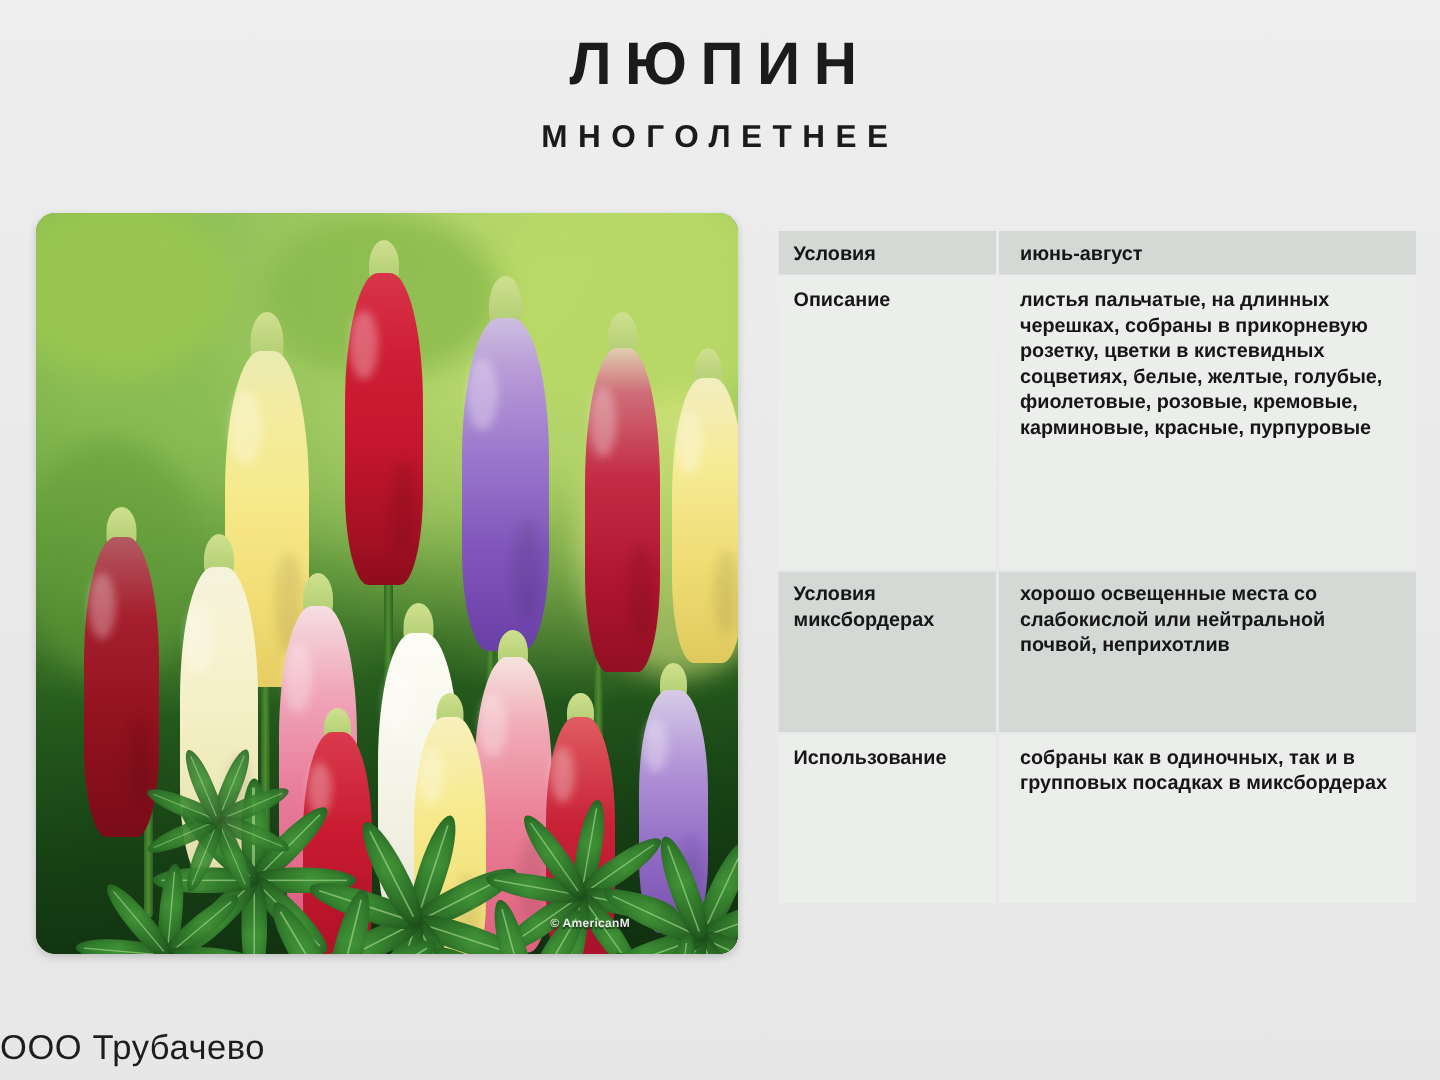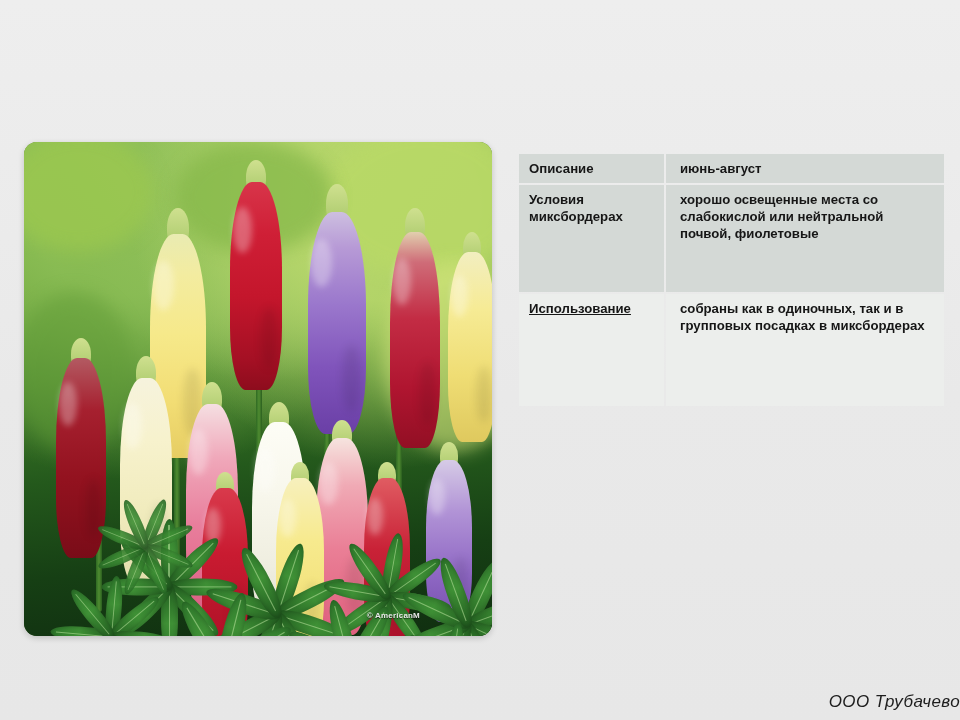--- a/index.html
+++ b/index.html
@@ -202,32 +202,35 @@
   .cell-value { padding-left: 14px !important; }
   .row-head .cell-label,
   .row-head .cell-value { color: #121212; }
 
   
   .footer {
     position: absolute;
     left: 0;
     bottom: 8px;
     width: 960px;
-    text-align: right;
-    font-size: 17px;
+    text-align: left;
+    font-size: 23px;
     color: #1d1d1d;
     letter-spacing: 0.4px;
-    font-style: italic;
   }
 </style>
 </head>
 <body>
 
 <div class="slide">
 
+  <div class="title-block">
+    <h1 class="slide-title">ЛЮПИН</h1>
+    <div class="slide-subtitle">МНОГОЛЕТНЕЕ</div>
+  </div>
 
   <div class="photo-frame">
     <div class="photo">
 
       <div class="bokeh" style="left:-20px;top:-10px;width:150px;height:120px;background:#9cc84f;"></div>
       <div class="bokeh" style="left:300px;top:-16px;width:200px;height:150px;background:#b9d966;"></div>
       <div class="bokeh" style="left:150px;top:0px;width:160px;height:110px;background:#86b84a;"></div>
       <div class="bokeh" style="left:360px;top:120px;width:140px;height:190px;background:#d8e77e;opacity:0.55;"></div>
       <div class="bokeh" style="left:-10px;top:150px;width:120px;height:160px;background:#5f9a36;opacity:0.5;"></div>
 
@@ -411,28 +414,32 @@
     </div>
   </div>
 
   <table class="spec-table">
     <colgroup>
       <col class="c-label">
       <col class="c-value">
     </colgroup>
     <tbody>
       <tr class="row-alt">
-        <td class="cell-label">Описание</td>
+        <td class="cell-label">Условия</td>
         <td class="cell-value">июнь-август</td>
+      </tr>
+      <tr class="row-base">
+        <td class="cell-label" style="height:182px;">Описание</td>
+        <td class="cell-value">листья пальчатые, на длинных черешках, собраны в прикорневую розетку, цветки в кистевидных соцветиях, белые, желтые, голубые, фиолетовые, розовые, кремовые, карминовые, красные, пурпуровые</td>
       </tr>
       <tr class="row-alt">
         <td class="cell-label" style="height:95px;">Условия миксбордерах</td>
-        <td class="cell-value">хорошо освещенные места со слабокислой или нейтральной почвой, фиолетовые</td>
+        <td class="cell-value">хорошо освещенные места со слабокислой или нейтральной почвой, неприхотлив</td>
       </tr>
       <tr class="row-base">
-        <td class="cell-label" style="height:100px;text-decoration:underline;">Использование</td>
+        <td class="cell-label" style="height:100px;">Использование</td>
         <td class="cell-value">собраны как в одиночных, так и в групповых посадках в миксбордерах</td>
       </tr>
     </tbody>
   </table>
 
   <div class="footer">ООО Трубачево</div>
 </div>
 
 </body></html>

